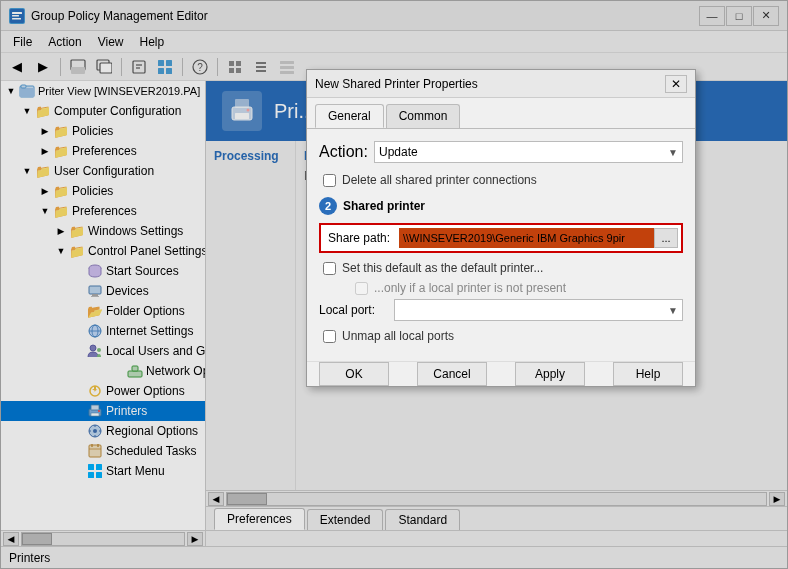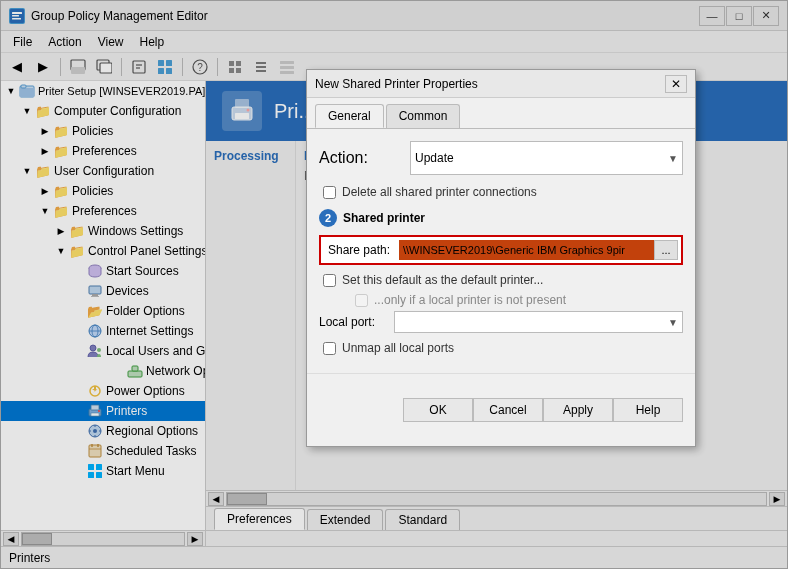--- a/index.html
+++ b/index.html
@@ -377,26 +377,25 @@
     .action-label {
       font-size: 16px;
       width: 55px;
       flex-shrink: 0;
     }
     .action-select {
       flex: 1;
       height: 22px;
       border: 1px solid #bbb;
       background: white;
-      padding: 16px 4px;
+      padding: 4px 4px;
       font-size: 12px;
       display: flex;
       align-items: center;
       justify-content: space-between;
-      margin-left: 36px;
     }
     .select-arrow { font-size: 10px; color: #555; }
 
     
     .checkbox-row {
       display: flex;
       align-items: center;
       margin-bottom: 6px;
       padding-left: 4px;
     }
@@ -498,23 +497,23 @@
       padding: 0 4px;
       font-size: 12px;
       display: flex;
       align-items: center;
       justify-content: space-between;
     }
 
     
     .dialog-footer {
       display: flex;
-      justify-content: flex-end;
+      justify-content: space-between;
       gap: 0;
-      padding: 24px 12px;
+      padding: 0 12px;
       border-top: 1px solid #ddd;
     }
     .dialog-btn {
       min-width: 70px;
       height: 24px;
       background: #e8e8e8;
       border: 1px solid #bbb;
       font-size: 12px;
       cursor: pointer;
       display: flex;
@@ -625,21 +624,21 @@
 
       <div class="tree-item" style="padding-left:2px;">
         <span class="tree-toggle">▼</span>
         <span class="tree-icon">
           <svg width="16" height="16" viewBox="0 0 16 16">
               <rect x="1" y="3" width="14" height="11" rx="1" fill="#d0e4f7" stroke="#5a9fd5" stroke-width="1"></rect>
               <rect x="1" y="5" width="14" height="9" rx="0" fill="#a0c4e8"></rect>
               <rect x="2" y="2" width="5" height="3" rx="1" fill="#d0e4f7" stroke="#5a9fd5" stroke-width="1"></rect>
             </svg>
         </span>
-        <span class="tree-label" style="font-size:11px;">Priter Setup [WINSEVER2019.PA]</span>
+        <span class="tree-label" style="font-size:11px;">Priter View [WINSEVER2019.PA]</span>
       </div>
 
       <div class="tree-item" style="padding-left:18px;">
         <span class="tree-toggle">▼</span>
         <span class="tree-icon folder-icon">📁</span>
         <span class="tree-label">Computer Configuration</span>
       </div>
 
       <div class="tree-item" style="padding-left:36px;">
         <span class="tree-toggle">▶</span>

